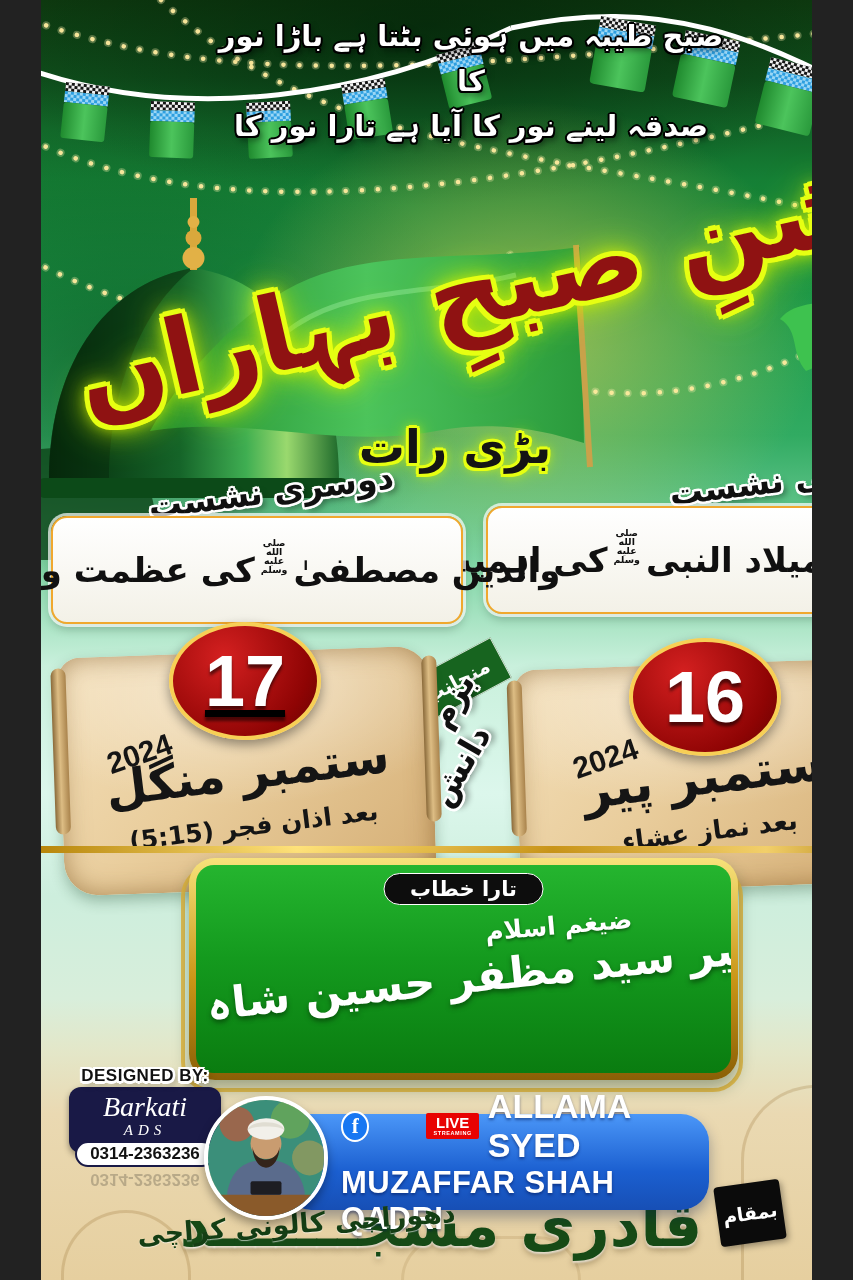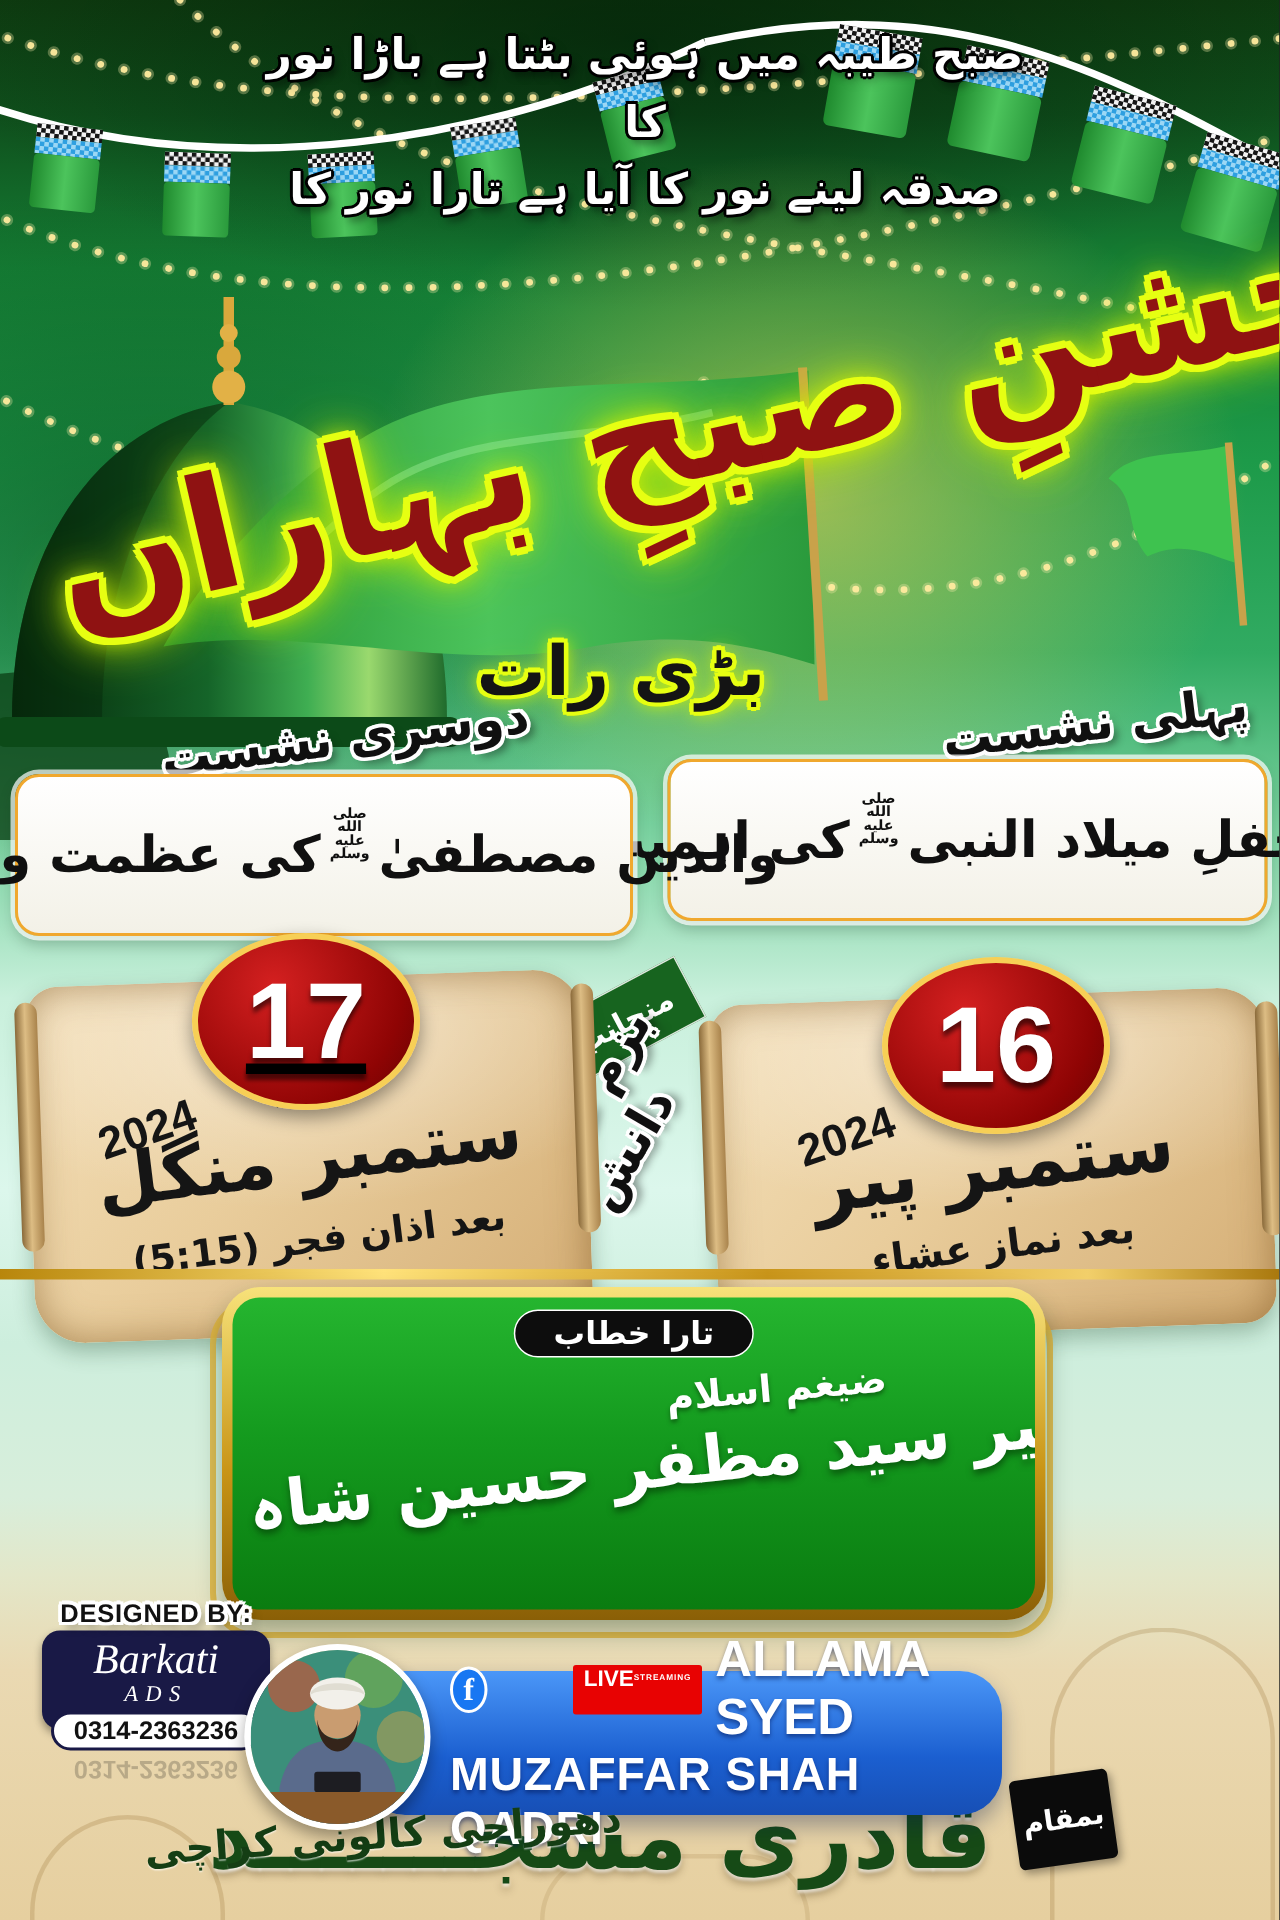--- a/index.html
+++ b/index.html
@@ -1,18 +1,18 @@
 <!DOCTYPE html>
 <html><head>
 <meta charset="utf-8">
 <style>
   * { margin:0; padding:0; box-sizing:border-box; }
   html,body { background:#222; }
   .poster {
-    position:relative; width:853px; height:1280px; overflow:hidden; margin:0 auto;
+    position:relative; width:771px; height:1280px; overflow:hidden; margin:0 auto;
     font-family:"DejaVu Sans", sans-serif;
     background-image:
       radial-gradient(420px 330px at 63% 26%, rgba(255,215,90,.55), rgba(255,215,90,0) 70%),
       radial-gradient(620px 240px at 50% 2%, rgba(0,25,5,.55), transparent 75%),
       radial-gradient(500px 330px at 12% 28%, rgba(0,40,10,.4), transparent 72%),
       linear-gradient(180deg,
         #0e3b10 0%, #0f4f1c 6%, #157f35 14%, #1d9a49 24%,
         #31ab62 34%, #7fd4a4 44%, #c9f0dc 52%, #dcf7ec 62%,
         #cdeedd 70%, #d8eedb 78%, #e3e7c9 82%, #ead9b2 87%, #e6cf9f 100%);
   }
@@ -143,22 +143,22 @@
   
   .live-bar { left:242px; top:1114px; width:426px; height:96px; z-index:6;
     border-radius:28px; padding-left:58px;
     background:linear-gradient(180deg,#4b97f8,#1b5fd0 60%,#174fb5);
     box-shadow:0 7px 14px rgba(10,30,80,.35);
     display:flex; flex-direction:column; align-items:center; justify-content:center; }
   .live-row { display:flex; align-items:center; gap:9px; }
   .fb-icon { width:31px; height:31px; border-radius:50%; background:#1877f2;
     border:2px solid #fff; color:#fff; display:flex; align-items:center; justify-content:center;
     font-family:"Liberation Serif",serif; font-size:21px; font-weight:bold; }
-  .live-badge { background:#e80202; color:#fff; padding:2px 7px 16px; border-radius:2px;
-    display:flex; flex-direction:row; align-items:center; line-height:1;margin-left:48px; }
+  .live-badge { background:#e80202; color:#fff; padding:2px 7px 2px; border-radius:2px;
+    display:flex; flex-direction:column; align-items:center; line-height:1;margin-left:48px; }
   .live-badge .live-word { font-family:"Liberation Sans",sans-serif; font-size:15px; font-weight:900; }
   .live-badge .streaming-word { font-family:"Liberation Sans",sans-serif; font-size:5.5px;
     font-weight:bold; letter-spacing:.6px; margin-top:1px; }
   .live-name1 { font-family:"Liberation Sans",sans-serif; font-size:34px; font-weight:900;
     color:#fff; text-shadow:0 2px 3px rgba(0,20,80,.5); }
   .live-name2 { font-family:"Liberation Sans",sans-serif; font-size:31px; font-weight:900;
     color:#fff; letter-spacing:.5px; text-shadow:0 2px 3px rgba(0,20,80,.5); }
   .photo-circle { left:163px; top:1096px; width:124px; height:124px; z-index:7;
     border-radius:50%; border:4px solid #fff; overflow:hidden;
     box-shadow:0 5px 10px rgba(0,0,0,.35); }

